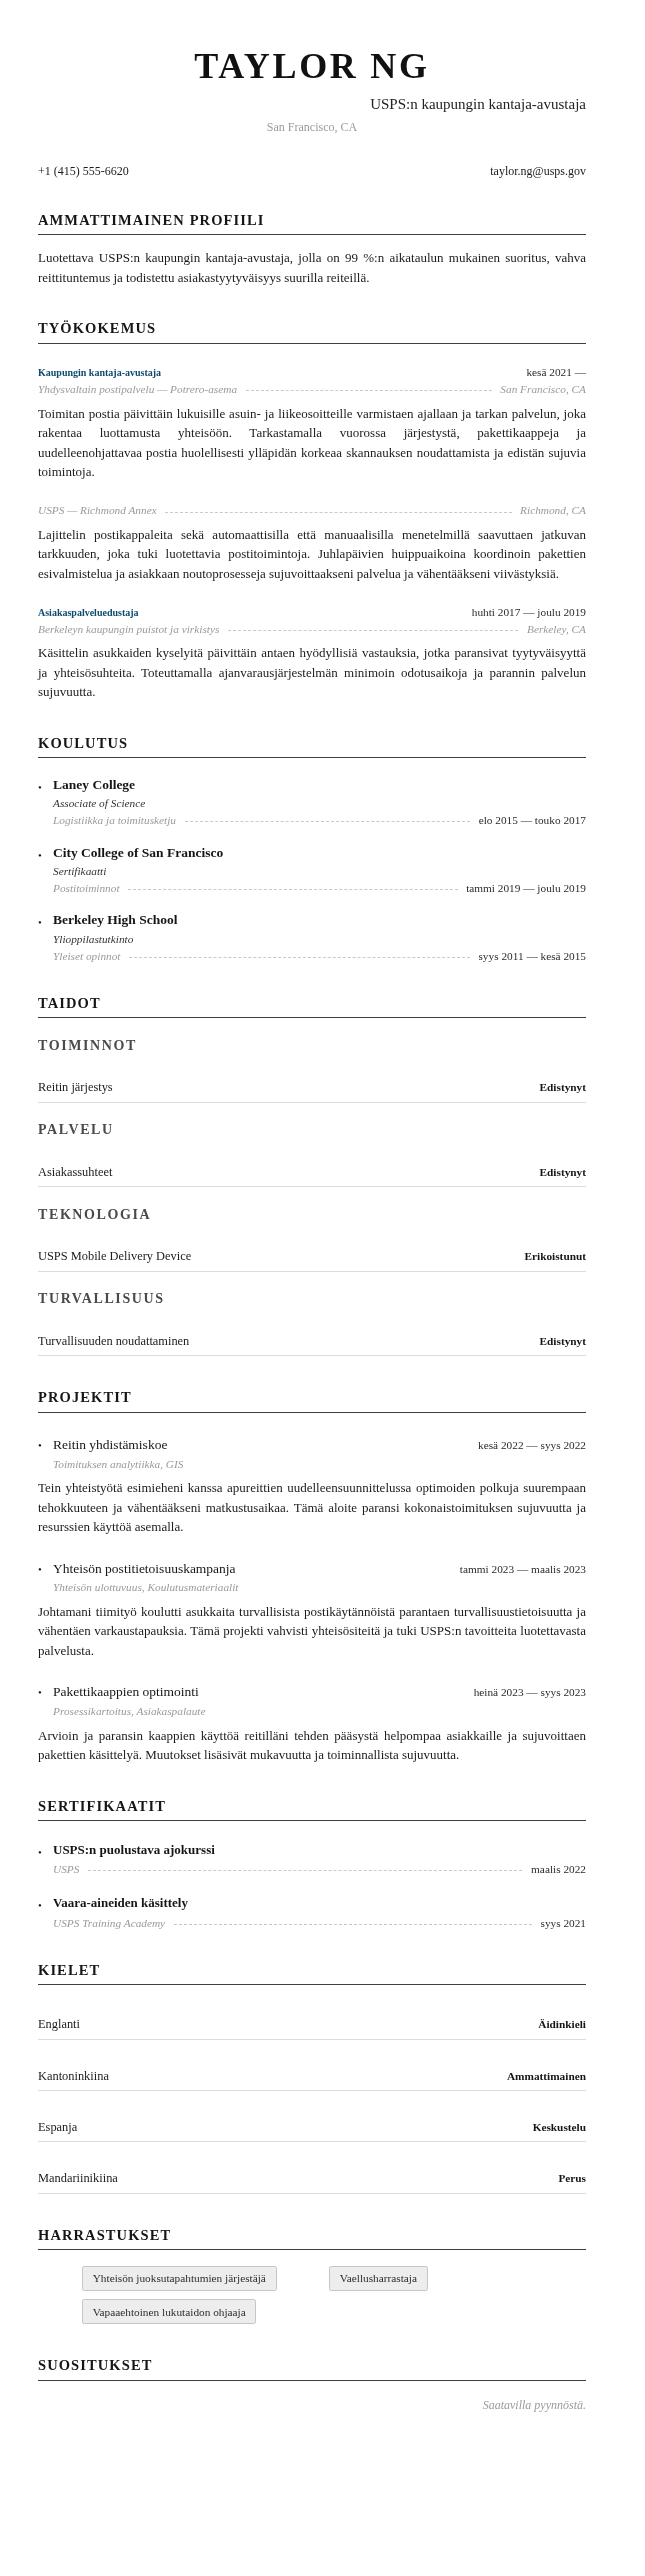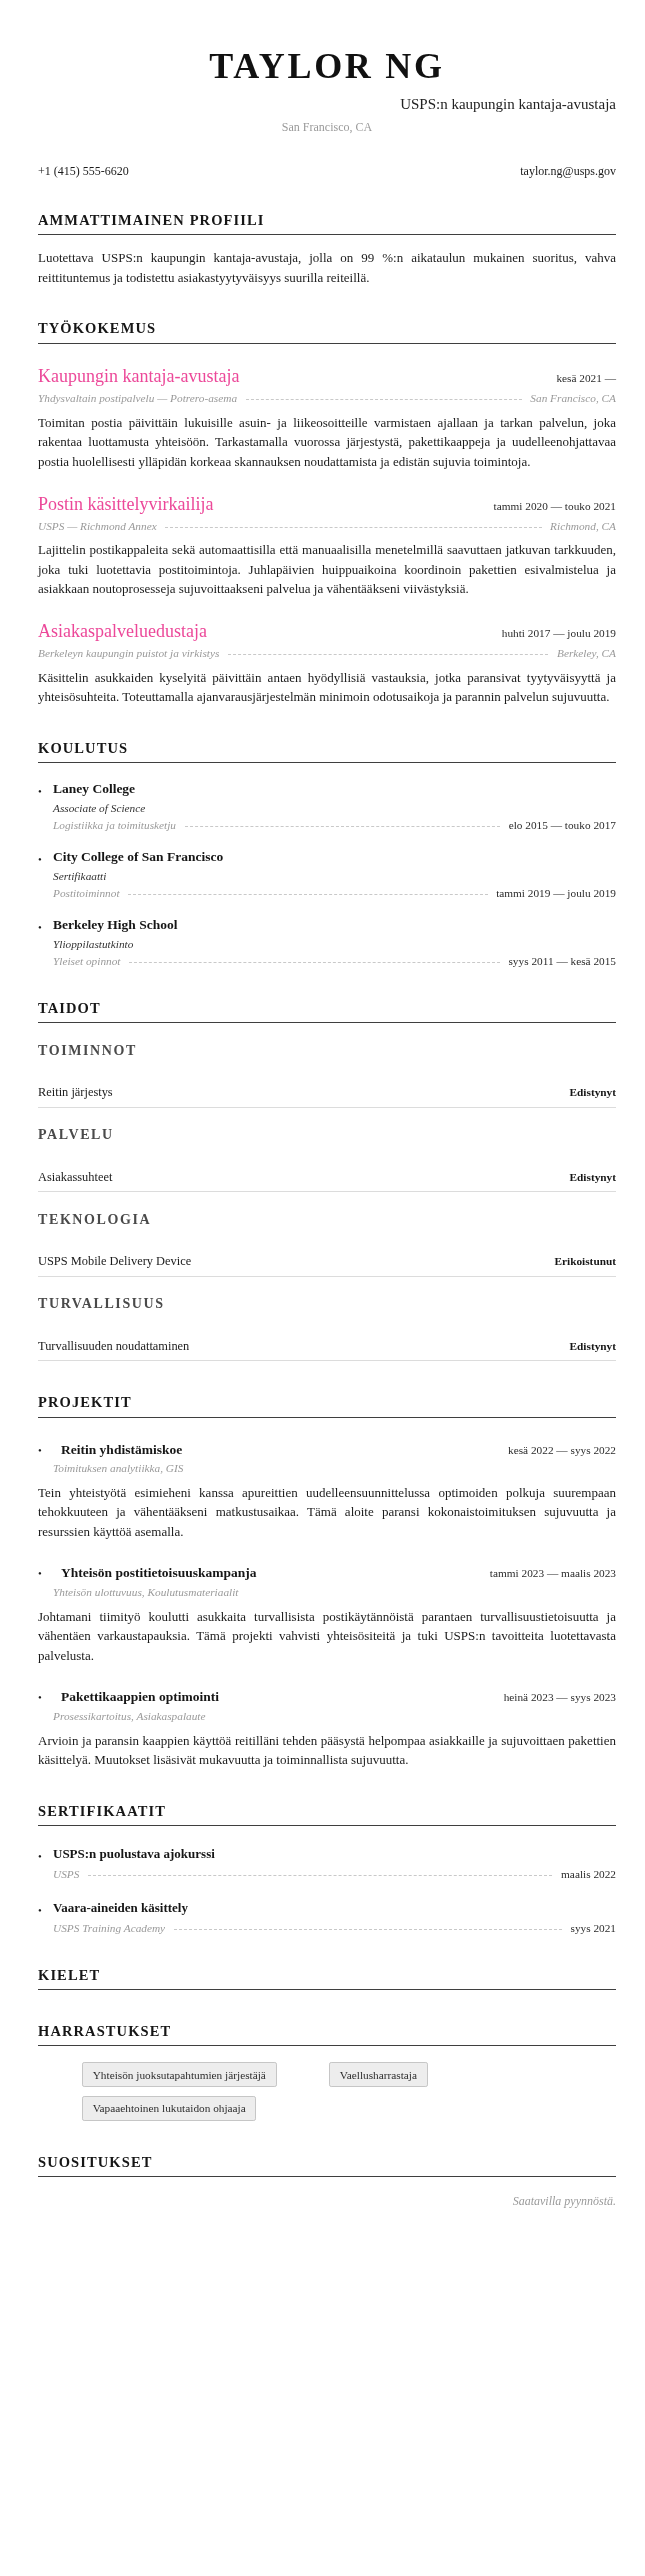--- a/index.html
+++ b/index.html
@@ -5,21 +5,21 @@
   * { box-sizing: border-box; margin: 0; padding: 0; }
   html, body { background: #ffffff; }
   body {
     font-family: "Liberation Serif", "DejaVu Serif", serif;
     color: #1b1b1b;
   }
   .page {
     width: 646px;
     min-height: 2576px;
     margin: 0 auto;
-    padding: 34px 30px 43px 38px;
+    padding: 34px 60px 43px 38px;
     background: #ffffff;
   }
 
   
   .name {
     text-align: center;
     font-size: 36px;
     font-weight: bold;
     letter-spacing: 2.7px;
     margin: 10.8px 0 9.7px 0;
@@ -63,21 +63,21 @@
     margin-top: 13px;
   }
 
   
   .job { margin-top: 22.6px; }
   .title-row {
     display: flex;
     justify-content: space-between;
     align-items: baseline;
   }
-  .entry-title { font-size: 18px; font-weight: normal; color: #ec4899; }
+  .entry-title { font-size: 10px; font-weight: bold; color: #0c4a6e; }
   .date-text { font-size: 11.3px; color: #2b2b2b; white-space: nowrap; }
   .meta-row {
     display: flex;
     align-items: flex-start;
     margin-top: 4.8px;
   }
   .muted-italic { font-style: italic; color: #9a9a9a; font-size: 11.3px; }
   .leader {
     flex: 1 1 auto;
     min-width: 21.5px;
@@ -121,21 +121,21 @@
     margin-top: 8.6px;
     padding-bottom: 6.5px;
     border-bottom: 0.5px solid #dcdcdc;
   }
   .kv-name { font-size: 12.4px; color: #1b1b1b; margin-top: 18px; }
   .kv-level { font-size: 11.3px; font-weight: bold; color: #161616; }
 
   
   .project { margin-top: 24px; }
   .proj-left { display: flex; align-items: baseline; }
-  .proj-name { font-size: 13.5px; font-weight: bold; color: #161616; margin-left: 8px; }
+  .proj-name { font-size: 13.5px; font-weight: normal; color: #161616; }
   .proj-tags {
     font-style: italic;
     font-size: 11.3px;
     color: #9a9a9a;
     margin: 4.8px 0 0 15px;
   }
   .project .body-text { margin-top: 8.6px; }
 
   
   .cert { margin-top: 20.4px; }
@@ -214,24 +214,20 @@
       </div>
       <div class="meta-row">
         <span class="muted-italic">Yhdysvaltain postipalvelu — Potrero-asema</span>
         <span class="leader"></span>
         <span class="muted-italic">San Francisco, CA</span>
       </div>
       <p class="body-text">Toimitan postia päivittäin lukuisille asuin- ja liikeosoitteille varmistaen ajallaan ja tarkan palvelun, joka rakentaa luottamusta yhteisöön. Tarkastamalla vuorossa järjestystä, pakettikaappeja ja uudelleenohjattavaa postia huolellisesti ylläpidän korkeaa skannauksen noudattamista ja edistän sujuvia toimintoja.</p>
     </article>
 
     <article class="job">
-      <div class="title-row">
-        <h3 class="entry-title">Postin käsittelyvirkailija</h3>
-        <span class="date-text">tammi 2020 — touko 2021</span>
-      </div>
       <div class="meta-row">
         <span class="muted-italic">USPS — Richmond Annex</span>
         <span class="leader"></span>
         <span class="muted-italic">Richmond, CA</span>
       </div>
       <p class="body-text">Lajittelin postikappaleita sekä automaattisilla että manuaalisilla menetelmillä saavuttaen jatkuvan tarkkuuden, joka tuki luotettavia postitoimintoja. Juhlapäivien huippuaikoina koordinoin pakettien esivalmistelua ja asiakkaan noutoprosesseja sujuvoittaakseni palvelua ja vähentääkseni viivästyksiä.</p>
     </article>
 
     <article class="job">
       <div class="title-row">
@@ -389,20 +385,38 @@
       <div class="cert-meta-row">
         <span class="muted-italic">USPS Training Academy</span>
         <span class="leader"></span>
         <span class="date-text">syys 2021</span>
       </div>
     </article>
   </section>
 
   <section class="section">
     <h2 class="section-heading">KIELET</h2>
+    <div class="lang-list">
+      <div class="lang-row">
+        <span class="kv-name">Englanti</span>
+        <span class="kv-level">Äidinkieli</span>
+      </div>
+      <div class="lang-row">
+        <span class="kv-name">Kantoninkiina</span>
+        <span class="kv-level">Ammattimainen</span>
+      </div>
+      <div class="lang-row">
+        <span class="kv-name">Espanja</span>
+        <span class="kv-level">Keskustelu</span>
+      </div>
+      <div class="lang-row">
+        <span class="kv-name">Mandariinikiina</span>
+        <span class="kv-level">Perus</span>
+      </div>
+    </div>
   </section>
 
   <section class="section">
     <h2 class="section-heading">HARRASTUKSET</h2>
     <div class="chips">
       <span class="chip">Yhteisön juoksutapahtumien järjestäjä</span>
       <span class="chip">Vaellusharrastaja</span>
       <span class="chip">Vapaaehtoinen lukutaidon ohjaaja</span>
     </div>
   </section>

